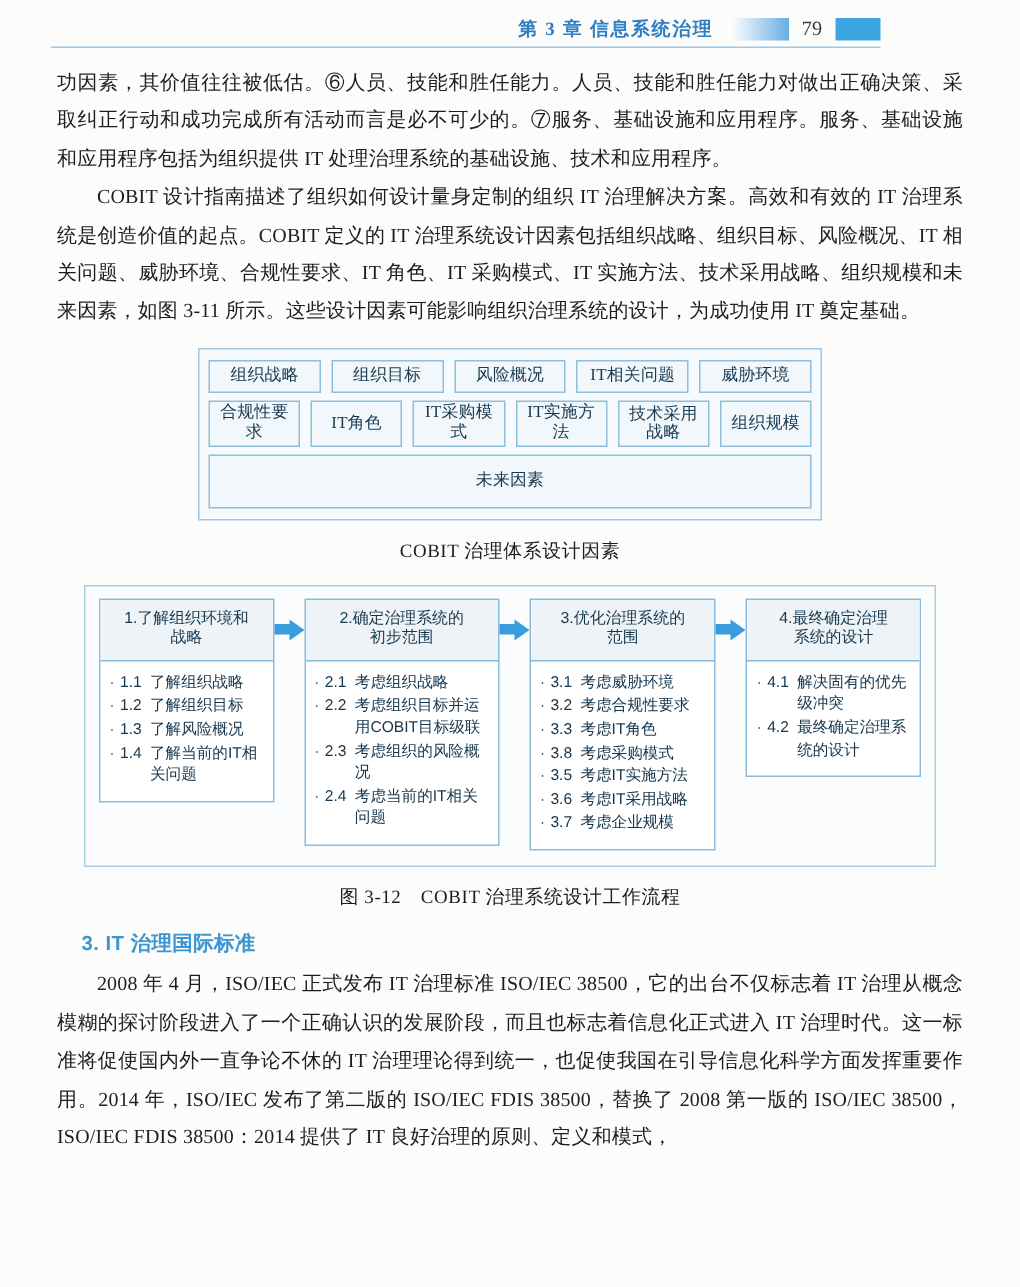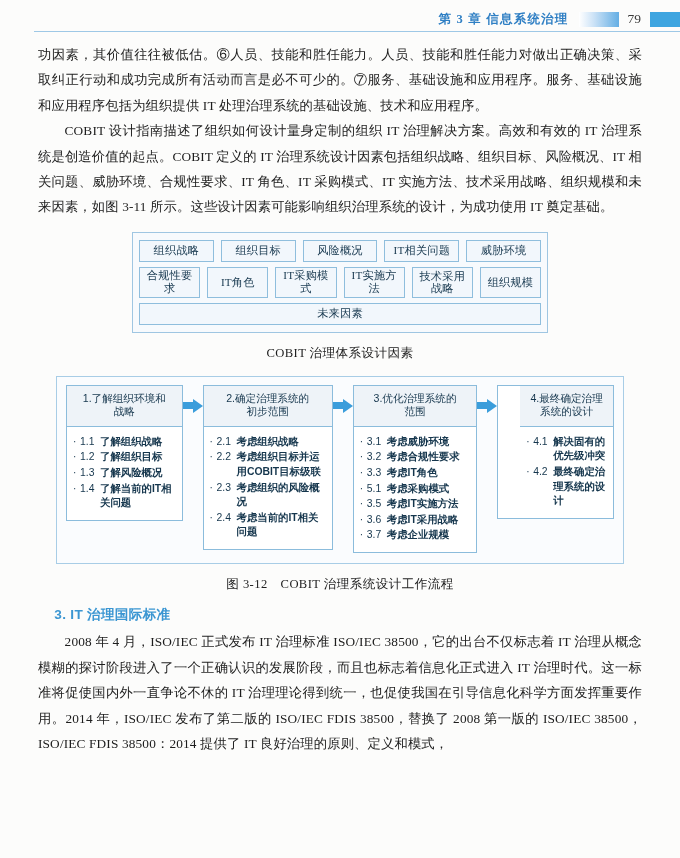--- a/index.html
+++ b/index.html
@@ -17,21 +17,21 @@
     height: 858px;
     background: #fcfcfb;
     overflow: hidden;
   }
 
   
   .header {
     position: absolute;
     top: 0;
     left: 0;
-    width: 680px;
+    width: 587px;
     height: 36px;
   }
   .header-inner {
     position: absolute;
     right: 0;
     top: 9px;
     display: flex;
     align-items: center;
     height: 20px;
   }
@@ -136,21 +136,21 @@
     font-family: "Liberation Serif", "DejaVu Serif", serif;
     letter-spacing: 0.2px;
     display: flex;
     align-items: center;
     justify-content: center;
   }
   .fbox.r1 { height: 22px; }
   .fbox.r2 { height: 31px; }
   .fbox.wide {
     width: 100%;
-    height: 22px;
+    height: 36px;
   }
   .fig311 .row1 .fbox { flex: 1 1 0; margin-right: 7px; }
   .fig311 .row1 .fbox:last-child { margin-right: 0; }
   .fig311 .row2 .fbox { flex: 1 1 0; margin-right: 7px; }
   .fig311 .row2 .fbox:last-child { margin-right: 0; }
   .fbox.two-line { line-height: 12.5px; }
 
   
   .fig312-wrap {
     display: flex;
@@ -169,21 +169,21 @@
   .flow-col {
     box-sizing: border-box;
     border: 1px solid #8bbcdc;
     background: #ffffff;
     display: flex;
     flex-direction: column;
   }
   .flow-col.c1 { width: 118px; }
   .flow-col.c2 { width: 132px; }
   .flow-col.c3 { width: 126px; }
-  .flow-col.c4 { width: 118px; padding-left: 22px; }
+  .flow-col.c4 { width: 118px; }
   .flow-head {
     background: #eef3f8;
     border-bottom: 1px solid #8bbcdc;
     font-size: 10.6px;
     line-height: 13.5px;
     text-align: center;
     color: #15364d;
     padding: 6px 3px 7px 3px;
     font-family: "Liberation Sans", "DejaVu Sans", sans-serif;
     min-height: 32px;
@@ -213,21 +213,20 @@
     line-height: 14.6px;
   }
   .bullet-num {
     flex: 0 0 auto;
     width: 20px;
     line-height: 14.6px;
   }
   .bullet-text {
     flex: 1 1 auto;
     line-height: 14.6px;
-    font-weight: bold;
   }
   .arrow-cell {
     flex: 1 1 auto;
     display: flex;
     align-items: flex-start;
     justify-content: center;
     padding-top: 14px;
   }
   .arrow {
     position: relative;
@@ -401,21 +400,21 @@
               <span class="bullet-num">3.2</span>
               <span class="bullet-text">考虑合规性要求</span>
             </div>
             <div class="bullet-row">
               <span class="bullet-dot">·</span>
               <span class="bullet-num">3.3</span>
               <span class="bullet-text">考虑IT角色</span>
             </div>
             <div class="bullet-row">
               <span class="bullet-dot">·</span>
-              <span class="bullet-num">5.1</span>
+              <span class="bullet-num">3.8</span>
               <span class="bullet-text">考虑采购模式</span>
             </div>
             <div class="bullet-row">
               <span class="bullet-dot">·</span>
               <span class="bullet-num">3.5</span>
               <span class="bullet-text">考虑IT实施方法</span>
             </div>
             <div class="bullet-row">
               <span class="bullet-dot">·</span>
               <span class="bullet-num">3.6</span>

